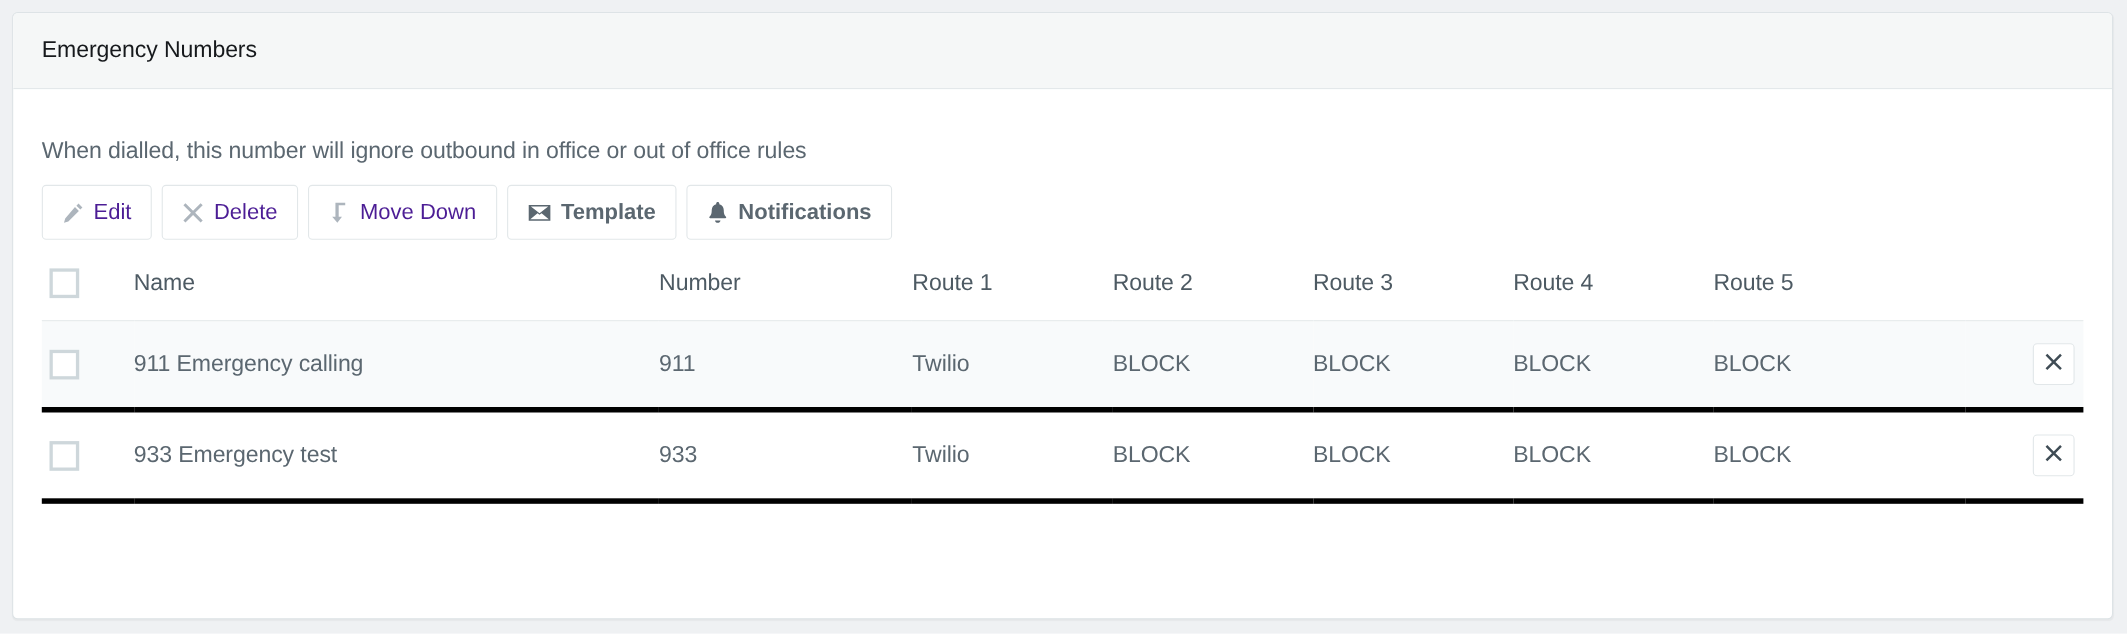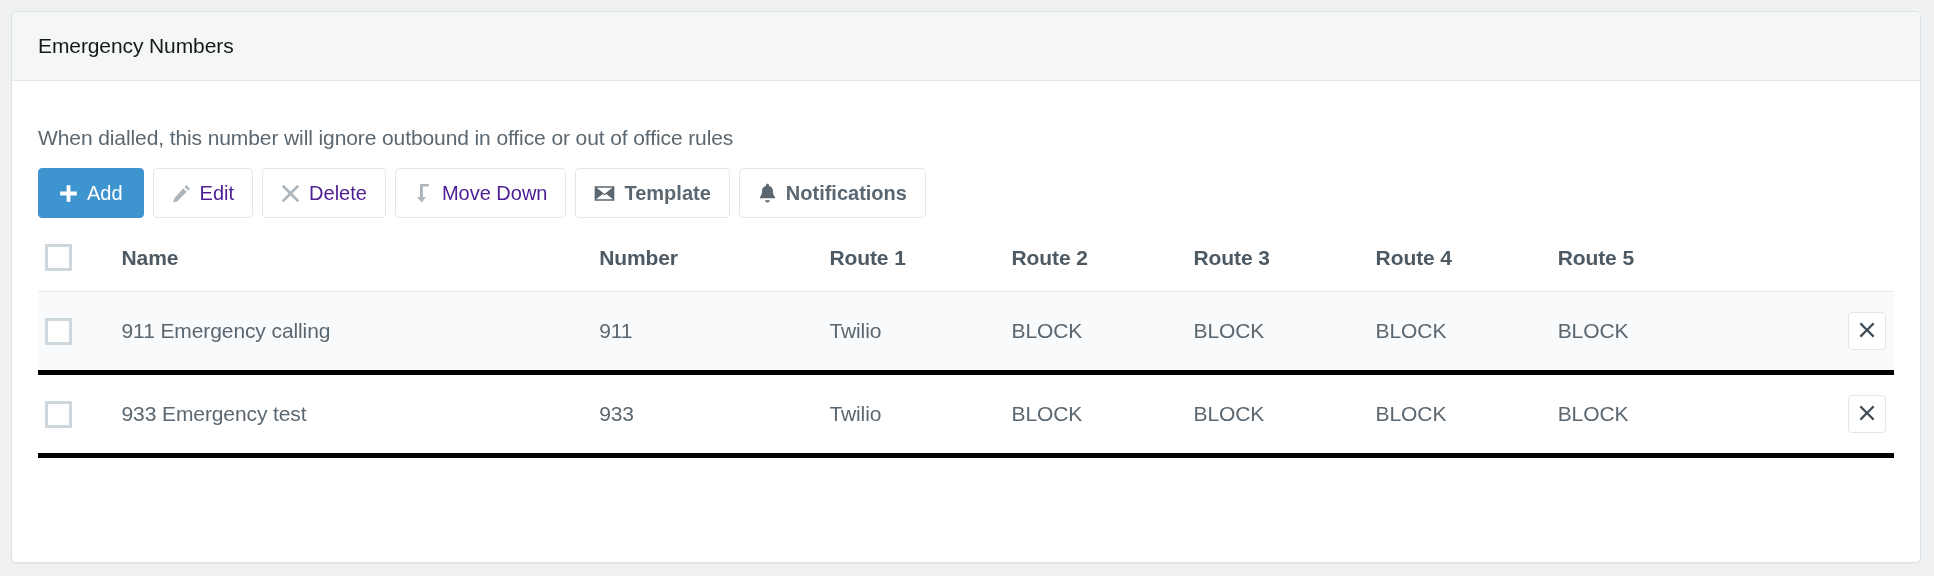--- a/index.html
+++ b/index.html
@@ -108,21 +108,21 @@
 
   
   table.grid {
     width: 100%;
     border-collapse: collapse;
     table-layout: fixed;
   }
   table.grid th {
     text-align: left;
     font-size: 21px;
-    font-weight: bold;
+    font-weight: normal;
     color: #4d5a63;
     padding: 0 0 20px 0;
     border-bottom: 1px solid #e6eaec;
     vertical-align: middle;
     letter-spacing: -0.1px;
   }
   table.grid td {
     font-size: 21px;
     color: #5b6770;
     padding: 20px 0;
@@ -177,28 +177,20 @@
   <div class="panel-header">
     <span class="panel-title">Emergency Numbers</span>
   </div>
 
   <div class="panel-body">
 
     <p class="description">When dialled, this number will ignore outbound in office or out of office rules</p>
 
     <div class="toolbar">
 
-      <button class="btn btn-primary">
-        <span class="ic">
-          <svg width="19" height="19" viewBox="0 0 16 16">
-              <path d="M6.4 1h3.2v5.4H15v3.2H9.6V15H6.4V9.6H1V6.4h5.4z"></path>
-            </svg>
-        </span>
-        <span>Add</span>
-      </button>
 
       <button class="btn btn-disabled">
         <span class="ic">
           <svg width="19" height="19" viewBox="0 0 16 16">
               <path d="M12.1 0.9l3 3-1.6 1.6-3-3zM9.4 3.6l3 3L4.3 14.7 1 15.6l0.9-3.3z"></path>
             </svg>
         </span>
         <span>Edit</span>
       </button>
 

